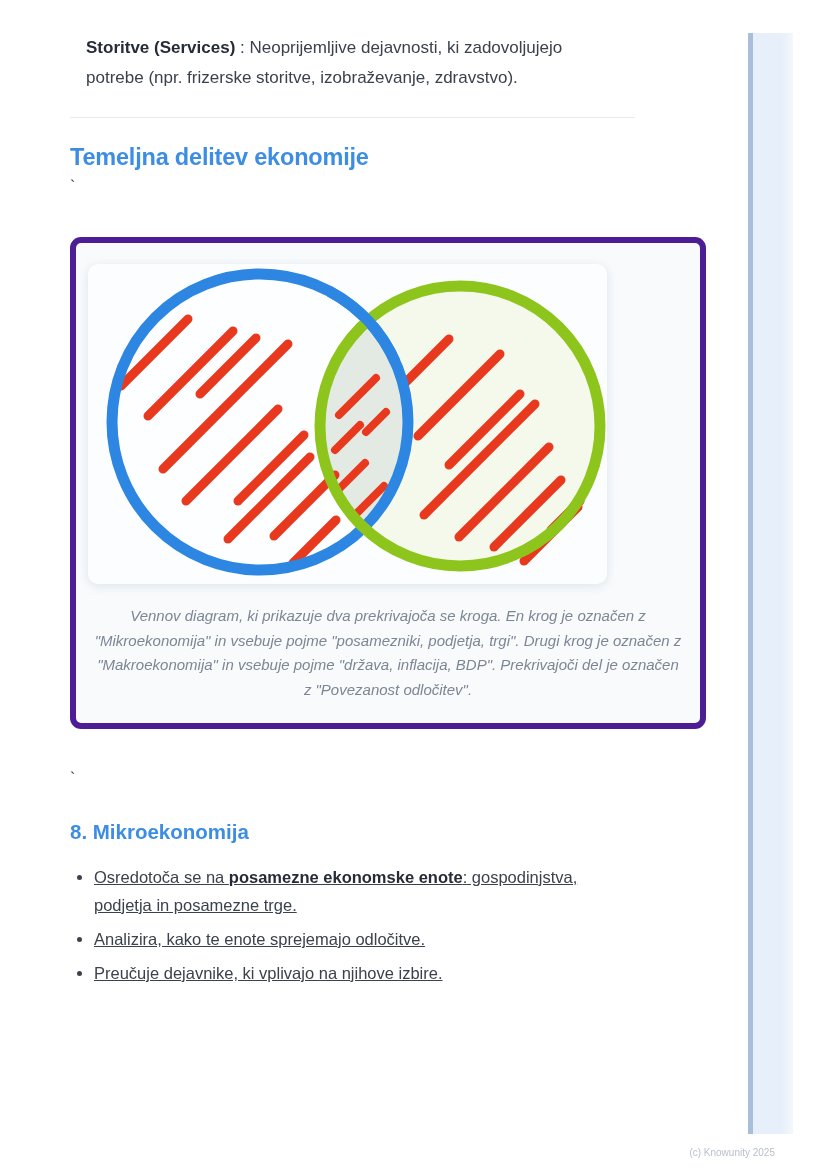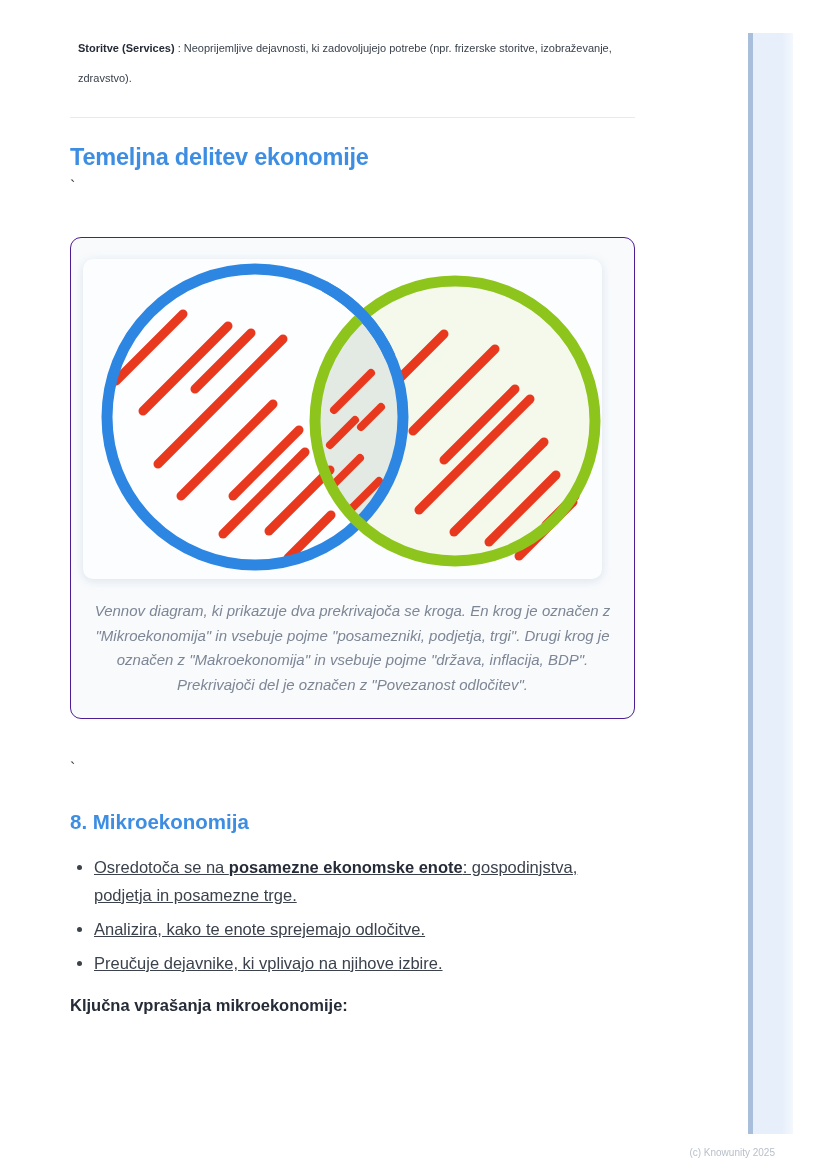--- a/index.html
+++ b/index.html
@@ -3,32 +3,32 @@
 <meta charset="utf-8">
 <style>
   html,body{margin:0;padding:0;}
   body{
     width:828px;height:1171px;position:relative;overflow:hidden;
     background:#ffffff;
     font-family:"Liberation Sans","DejaVu Sans",sans-serif;
     -webkit-font-smoothing:antialiased;
   }
   .content{position:absolute;left:70px;top:0;width:565px;}
-  .body-text{font-size:11px;line-height:30px;color:#3b424c;margin:8px;}
+  .body-text{font-size:17px;line-height:30px;color:#3b424c;margin:16px;}
   .intro{margin-top:33px;}
   .b{font-weight:700;color:#252b37;}
   hr.divider{border:none;border-top:1.5px solid #e9eaec;margin:24px 0 0 0;}
   h2.sec{margin:25px 0 3px 0;font-size:23.5px;line-height:28px;font-weight:700;color:#3d8ee3;letter-spacing:-0.2px;}
   .lead{margin-top:22px;}
   .stray{font-size:16px;line-height:24px;color:#3b424c;margin:4px 0 0 0;}
   .stray.second{margin-top:38px;}
 
   figure.card{
-    margin:38px 0 0 0;box-sizing:border-box;width:565px;
-    background:#f8fafc;border:1px solid #4c1d95;border-radius:11px;
+    margin:38px 0 0 0;box-sizing:border-box;width:636px;
+    background:#f8fafc;border:6px solid #4c1d95;border-radius:11px;
     padding:21px 12px;
   }
   .venn-wrap{
     width:519px;height:320px;background:#fcfdfe;border-radius:10px;
     box-shadow:0 2px 8px rgba(170,188,210,0.35);
     overflow:hidden;
   }
   .venn-wrap svg{display:block;}
   figcaption{
     margin-top:20px;padding:0 6px;
@@ -123,15 +123,14 @@
   <p class="stray second">`</p>
 
   <h3 class="sub">8. Mikroekonomija</h3>
 
   <ul class="points">
     <li><span>Osredotoča se na </span><span class="b">posamezne ekonomske enote</span><span>: gospodinjstva, podjetja in posamezne trge.</span></li>
     <li><span></span><span class="b"></span><span>Analizira, kako te enote sprejemajo odločitve.</span></li>
     <li><span></span><span class="b"></span><span>Preučuje dejavnike, ki vplivajo na njihove izbire.</span></li>
   </ul>
 
-  <p class="key">Ključna vprašanja mikroekonomije:</p>
 
 </div>
 
 </body></html>

